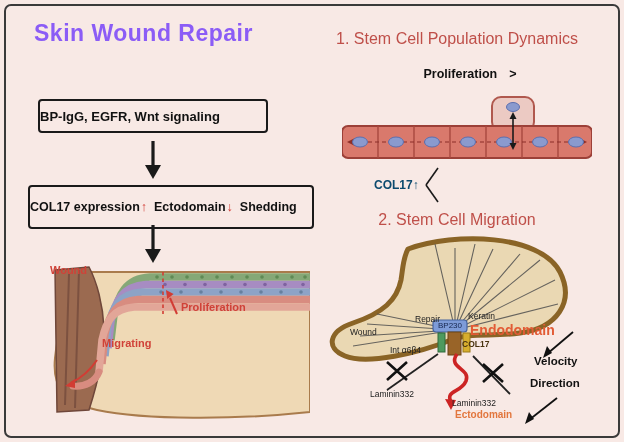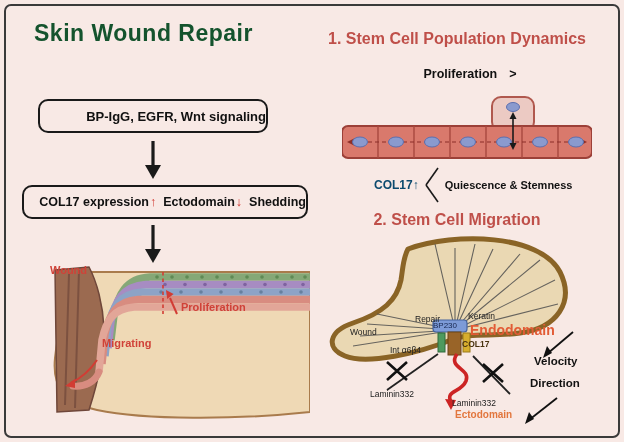--- a/index.html
+++ b/index.html
@@ -1,30 +1,30 @@
 <!DOCTYPE html>
 <html><head>
 <meta charset="utf-8">
 <style>
   *{margin:0;padding:0;box-sizing:border-box}
   body{font-family:"Liberation Sans",sans-serif;background:#ffffff}
   .canvas{position:relative;width:624px;height:442px;background:#f8e9e5;overflow:hidden}
   .frame{position:absolute;inset:4px;border:2.5px solid #3a3a3a;border-radius:7px;pointer-events:none}
   .abs{position:absolute}
-  .title{font-size:23px;font-weight:bold;color:#14532d;letter-spacing:.5px}
-  .fbox{border:2px solid #1a1a1a;border-radius:10px;display:flex;align-items:center;justify-content:flex-end;font-weight:bold;color:#111;background:transparent}
+  .title{font-size:23px;font-weight:bold;color:#8b5cf6;letter-spacing:.5px}
+  .fbox{border:2px solid #1a1a1a;border-radius:4px;display:flex;align-items:center;justify-content:flex-start;font-weight:bold;color:#111;background:transparent}
   .fbox .arr{color:#d23c34;font-weight:bold;margin:0 7px 0 1px}
-  .heading{font-size:16px;font-weight:bold;color:#bf4f49;text-align:center;white-space:nowrap}
+  .heading{font-size:16px;font-weight:normal;color:#bf4f49;text-align:center;white-space:nowrap}
   .pd-row{display:flex;justify-content:center;align-items:center;gap:12px;font-size:12.5px;font-weight:bold;color:#111}
   .redlbl{color:#d04238;font-weight:bold;font-size:11px;white-space:nowrap}
   .col17row{display:flex;align-items:center;gap:5px}
   .col17red{color:#0c4a6e;font-weight:bold;font-size:12px;white-space:nowrap}
   .outcomes div{font-size:11px;font-weight:bold;color:#111;line-height:23px;white-space:nowrap}
   .small{font-size:8.5px;color:#222;white-space:nowrap}
-  .badgelbl{font-size:8px;color:#16264f;width:34px;text-align:left;white-space:nowrap}
+  .badgelbl{font-size:8px;color:#16264f;width:34px;text-align:center;white-space:nowrap}
   .endo{font-size:14px;font-weight:bold;color:#e25b35;white-space:nowrap}
   .ecto{font-size:10px;font-weight:bold;color:#e2763d;white-space:nowrap}
   .shed{font-size:11px;font-weight:bold;color:#c8463e;white-space:nowrap}
   .vel{font-size:11.5px;font-weight:bold;color:#111;white-space:nowrap}
   .col17m{font-size:8.5px;font-weight:bold;color:#4a3310;white-space:nowrap}
 </style>
 </head>
 <body>
 
 <div class="canvas">
@@ -34,21 +34,21 @@
 
   <div class="abs fbox" style="left:38px;top:99px;width:230px;height:34px;font-size:13px">
     <span>BP-IgG, EGFR, Wnt signaling</span>
   </div>
 
   <svg class="abs" style="left:142px;top:140px" width="22" height="40">
     <line x1="11" y1="1" x2="11" y2="27" stroke="#1a1a1a" stroke-width="3.2"></line>
     <polygon points="3,25 19,25 11,39" fill="#1a1a1a"></polygon>
   </svg>
 
-  <div class="abs fbox" style="left:22px;top:185px;width:286px;height:34px;font-size:12.5px">
+  <div class="abs fbox" style="left:28px;top:185px;width:286px;height:44px;font-size:12.5px">
     <span>COL17 expression</span>
       <span class="arr">↑</span>
       <span>Ectodomain</span>
       <span class="arr">↓</span>
       <span>Shedding</span>
   </div>
 
   <svg class="abs" style="left:142px;top:224px" width="22" height="40">
     <line x1="11" y1="1" x2="11" y2="27" stroke="#1a1a1a" stroke-width="3.2"></line>
     <polygon points="3,25 19,25 11,39" fill="#1a1a1a"></polygon>
@@ -136,21 +136,20 @@
     <polygon points="171,56 167.5,49 174.5,49" fill="#1a1a1a"></polygon>
   </svg>
 
   <div class="abs col17row" style="left:374px;top:162px">
     <span class="col17red">COL17↑</span>
     <svg width="16" height="46">
       <line x1="2" y1="23" x2="14" y2="6" stroke="#1a1a1a" stroke-width="1.6"></line>
       <line x1="2" y1="23" x2="14" y2="40" stroke="#1a1a1a" stroke-width="1.6"></line>
     </svg>
     <div class="outcomes">
-      <div>Quiescence &amp; Stemness</div>
     </div>
   </div>
 
   <div class="abs heading" style="left:300px;top:211px;width:314px">2. Stem Cell Migration</div>
 
   <svg class="abs" style="left:305px;top:232px" width="310" height="200" viewBox="0 0 310 200">
     <path d="M103,17 C150,0 235,2 255,40 C270,70 252,96 215,101 C186,105 166,100 146,108 C114,121 62,133 40,124 C20,116 24,99 48,91 C78,81 92,68 96,48 C98,36 98,26 103,17 Z" fill="#ead8b3" stroke="#8a6426" stroke-width="5" stroke-linejoin="round"></path>
     <g stroke="#4f4f4f" stroke-width="1.1" opacity="0.85">
       <path d="M150,98 L235,28 M150,98 L250,48 M150,98 L253,72 M150,98 L215,22" fill="none"></path>
       <path d="M150,98 L150,16 M150,98 L170,12 M150,98 L130,12 M150,98 L188,17" fill="none"></path>

